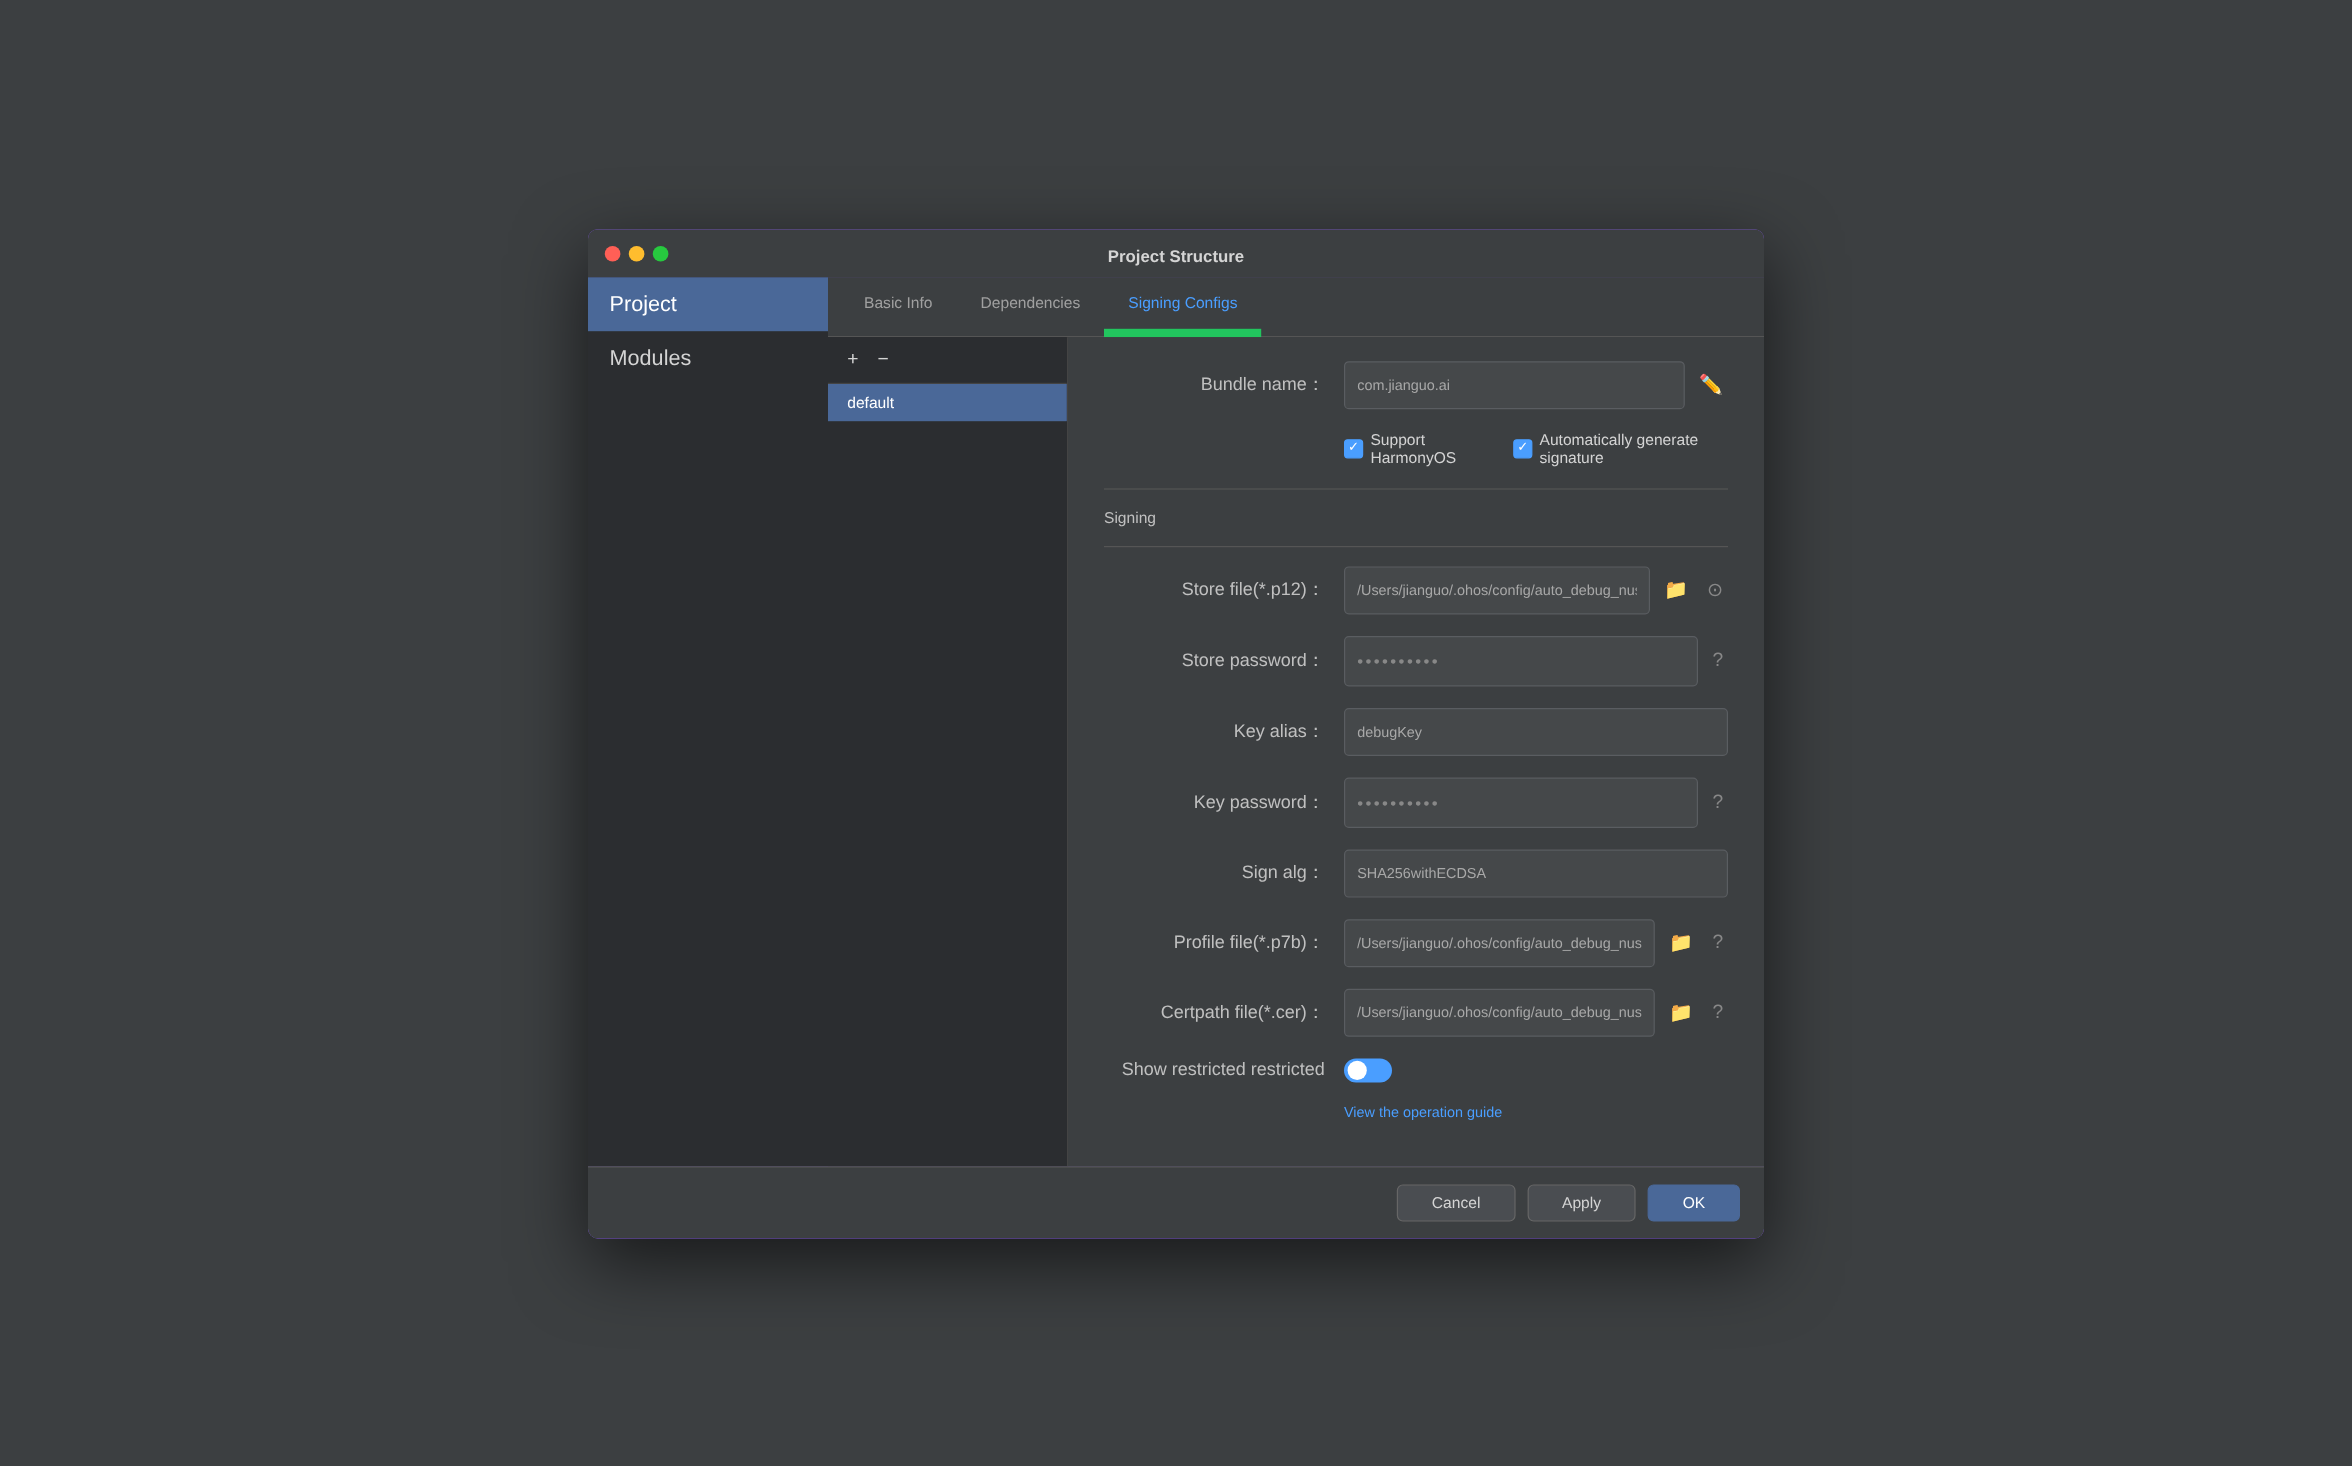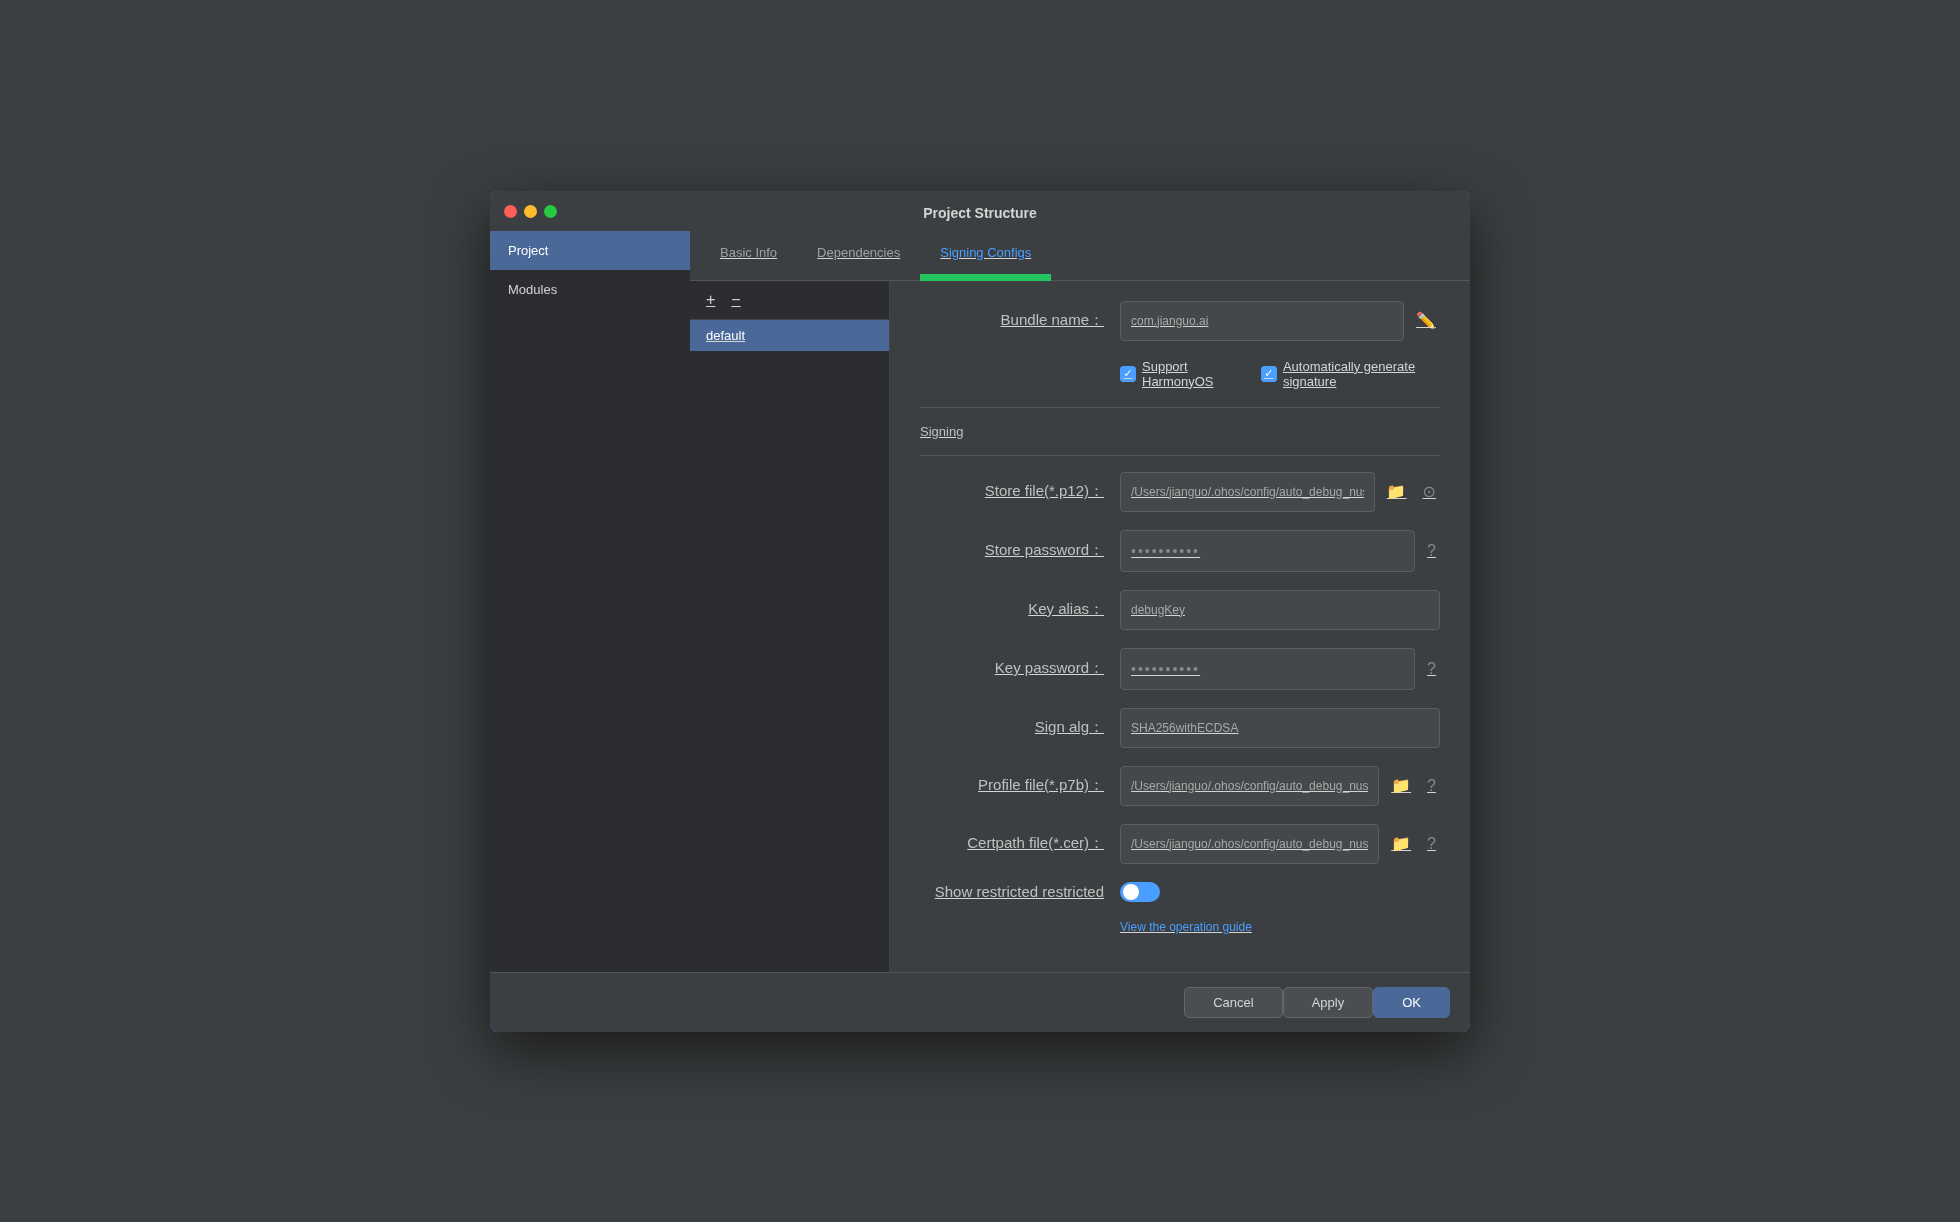--- a/index.html
+++ b/index.html
@@ -60,33 +60,32 @@
     .sidebar {
       width: 200px;
       background: #2b2d30;
       flex-shrink: 0;
       padding-top: 0;
     }
     .sidebar-item {
       padding: 12px 18px;
       cursor: pointer;
       color: #d4d4d4;
-      font-size: 13px;
+      font-size: 18px;
     }
     .sidebar-item.active {
       background: #4a6898;
       color: #ffffff;
     }
     .main-content {
       flex: 1;
       display: flex;
       flex-direction: column;
       background: #3c3f41;
       overflow: hidden;
-      text-decoration: underline;
     }
     .tabs {
       display: flex;
       border-bottom: 1px solid #555;
       background: #3c3f41;
       padding: 0 10px;
     }
     .tab {
       padding: 14px 20px;
       cursor: pointer;
@@ -260,20 +259,21 @@
     }
     .link-text {
       color: #4a9eff;
       font-size: 12px;
       cursor: pointer;
       text-decoration: none;
     }
     .dialog-footer {
       display: flex;
       justify-content: flex-end;
+      gap: 10px;
       padding: 14px 20px;
       border-top: 1px solid #555;
       background: #3c3f41;
     }
     .btn {
       padding: 7px 28px;
       border-radius: 5px;
       font-size: 13px;
       cursor: pointer;
       border: 1px solid #666;

